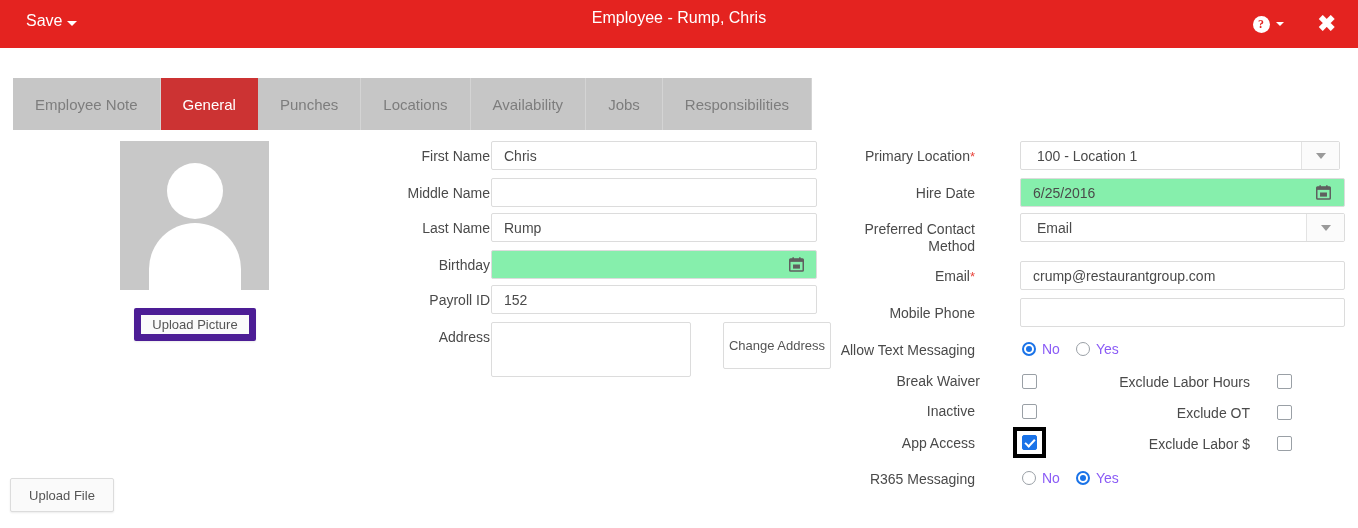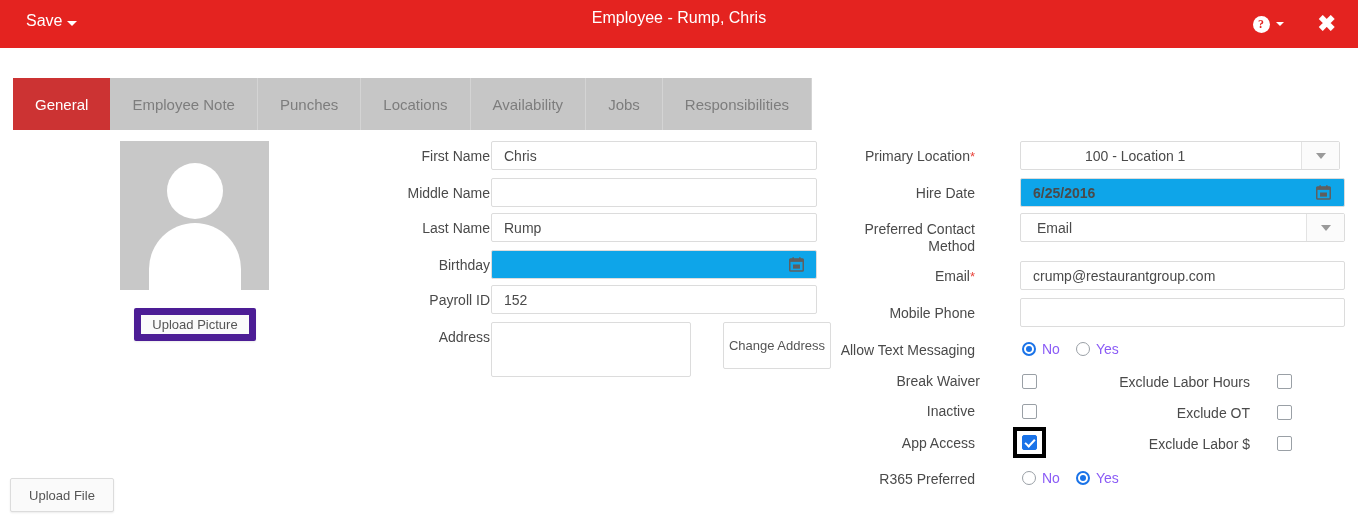--- a/index.html
+++ b/index.html
@@ -135,21 +135,21 @@
   .finput {
     position: absolute;
     background: #ffffff;
     border: 1px solid #dcdcdc;
     border-radius: 2px;
     color: #4a4a4a; font-size: 14px;
     padding-left: 12px;
     display: flex; align-items: center;
     cursor: text;
   }
-  .finput.readonly { background: #0ea5e9; font-weight: bold; }
+  .finput.readonly { background: #86efac; }
   .finput.tall { align-items: flex-start; padding-top: 7px; }
 
   
   .fselect {
     position: absolute;
     border: 1px solid #dcdcdc; border-radius: 2px;
     background: #ffffff;
     display: flex; align-items: center;
     cursor: pointer;
   }
@@ -239,25 +239,25 @@
     <div class="tb-right">
       <div class="help-wrap">
         <span class="help-circle">?</span>
         <span class="caret-down-sm"></span>
       </div>
       <div class="close-x">✖</div>
     </div>
   </div>
 
   <div class="tabbar">
+    <div class="tab">
+      <span>Employee Note</span>
+    </div>
     <div class="tab active">
       <span>General</span>
-    </div>
-    <div class="tab">
-      <span>Employee Note</span>
     </div>
     <div class="tab">
       <span>Punches</span>
     </div>
     <div class="tab">
       <span>Locations</span>
     </div>
     <div class="tab">
       <span>Availability</span>
     </div>
@@ -300,21 +300,21 @@
   <div class="flabel" style="left:330px; top:292px; width:160px;">Payroll ID</div>
   <div class="finput" style="left:491px; top:285px; width:326px; height:29px;">152</div>
 
   <div class="flabel" style="left:330px; top:329px; width:160px;">Address</div>
   <div class="finput tall" style="left:491px; top:322px; width:200px; height:55px;"></div>
   <div class="change-address-btn">Change Address</div>
 
   <div class="flabel" style="left:800px; top:148px; width:175px;">
     <span>Primary Location</span><span class="req">*</span>
   </div>
-  <div class="fselect" style="left:1020px; top:141px; width:320px; height:29px;padding-left:48px;">
+  <div class="fselect" style="left:1020px; top:141px; width:320px; height:29px;">
     <span class="sel-val">100 - Location 1</span>
     <span class="sel-btn">
         <span class="sel-arrow"></span>
       </span>
   </div>
 
   <div class="flabel" style="left:800px; top:185px; width:175px;">Hire Date</div>
   <div class="finput readonly" style="left:1020px; top:178px; width:325px; height:29px;">6/25/2016</div>
   <div class="cal-icon" style="left:1316px; top:185px;">
     <svg width="15" height="15" viewBox="0 0 16 16">
@@ -360,21 +360,21 @@
   <div class="flabel" style="left:805px; top:373px; width:175px;">Break Waiver</div>
   <div class="cbox" style="left:1022px; top:374px;"></div>
 
   <div class="flabel" style="left:800px; top:403px; width:175px;">Inactive</div>
   <div class="cbox" style="left:1022px; top:404px;"></div>
 
   <div class="flabel" style="left:800px; top:435px; width:175px;">App Access</div>
   <div class="focus-ring" style="left:1013px; top:427px; width:33px; height:31px;"></div>
   <div class="cbox checked" style="left:1022px; top:435px;"></div>
 
-  <div class="flabel" style="left:800px; top:471px; width:175px;">R365 Preferred</div>
+  <div class="flabel" style="left:800px; top:471px; width:175px;">R365 Messaging</div>
   <div class="radio-group" style="left:1022px; top:470px;">
     <span class="radio-opt">
       <span class="radio-mark"></span>
       <span class="radio-lbl">No</span>
     </span>
     <span class="radio-opt on">
       <span class="radio-mark"></span>
       <span class="radio-lbl">Yes</span>
     </span>
   </div>

